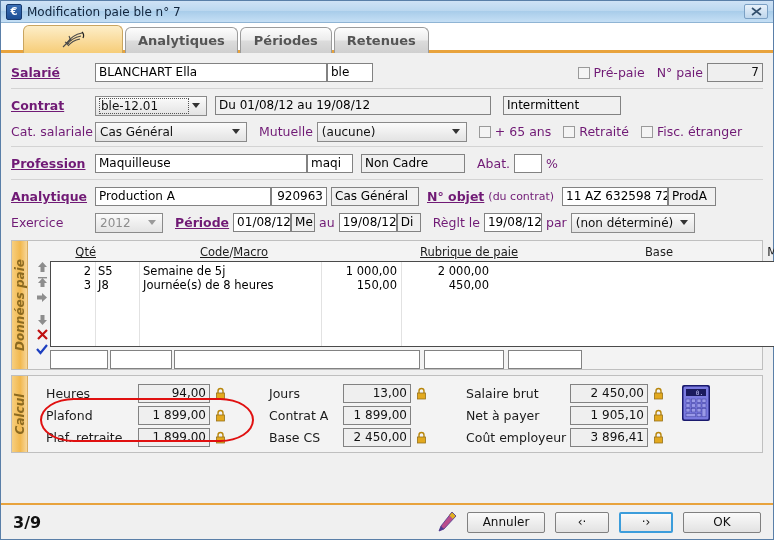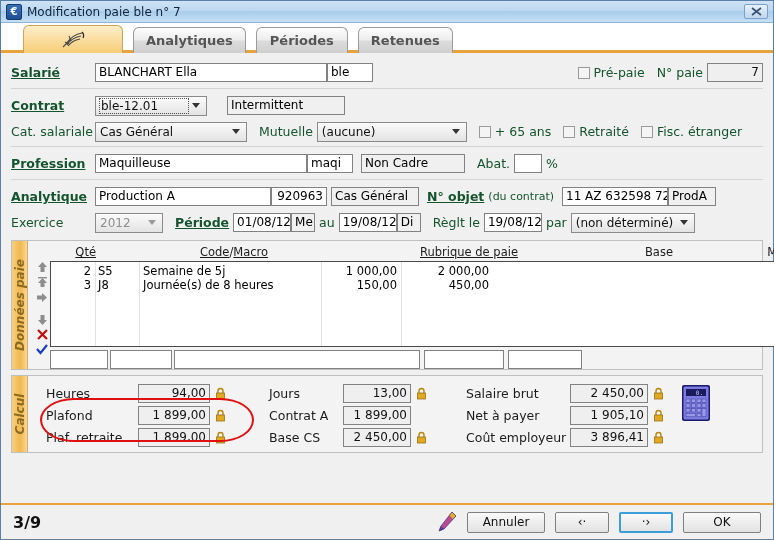--- a/index.html
+++ b/index.html
@@ -45,21 +45,21 @@
     background:#fff;
     position:relative;
     display:flex; align-items:flex-end; padding-left:22px;
   }
   .tabstrip::after {
     content:""; position:absolute; left:0; right:0; bottom:0;
     height:3px; background:#e8a33d;
   }
   .tab {
     height:26px; min-width:92px;
-    margin-right:10px;
+    margin-right:2px;
     border:1px solid #9b9b9b;
     border-bottom:none;
     border-radius:6px 6px 0 0;
     background:linear-gradient(to bottom,#fdfdfd 0%,#ececec 48%,#dcdcdc 52%,#cfcfcf 100%);
     display:flex; align-items:center; justify-content:center;
     font-size:13px; font-weight:bold; color:#555;
     padding:6px 12px;
     position:relative; z-index:1;
   }
   .tab.active {
@@ -69,21 +69,21 @@
     height:28px; z-index:3;
     min-width:100px;
   }
   .feather-ic { width:26px; height:18px; }
   
   .form {
     flex:0 0 auto; padding:6px 10px 0 10px; background:#f0f0f0;
   }
   .row { display:flex; align-items:center; height:25px; }
   .row.tall { height:27px; }
-  .lbl { color:#14532d; font-size:12.5px; }
+  .lbl { color:#701a75; font-size:12.5px; }
   .lbl.b { font-weight:bold; text-decoration:underline; }
   .lbl.w { width:84px; flex:0 0 84px; }
   .inp {
     height:19px; background:#fff;
     border:1px solid #828282;
     font-family:"DejaVu Sans","Liberation Sans",sans-serif;
     font-size:12px; color:#000;
     padding:0 3px; line-height:17px;
     white-space:nowrap; overflow:hidden;
   }
@@ -247,20 +247,21 @@
 
     <div class="hr"></div>
 
     <div class="row tall">
       <div class="lbl b w">Contrat</div>
       <div class="combo dotted" style="width:112px">
         <span class="cval">ble-12.01</span>
         <span class="arr"></span>
       </div>
       <div class="sp8"></div>
+      <div class="inp ro" style="width:276px">Du 01/08/12 au 19/08/12</div>
       <div class="sp12"></div>
       <div class="inp ro" style="width:118px">Intermittent</div>
       <div class="sp8"></div>
     </div>
 
     <div class="row">
       <div class="lbl w">Cat. salariale</div>
       <div class="combo" style="width:152px">
         <span class="cval">Cas Général</span>
         <span class="arr"></span>

